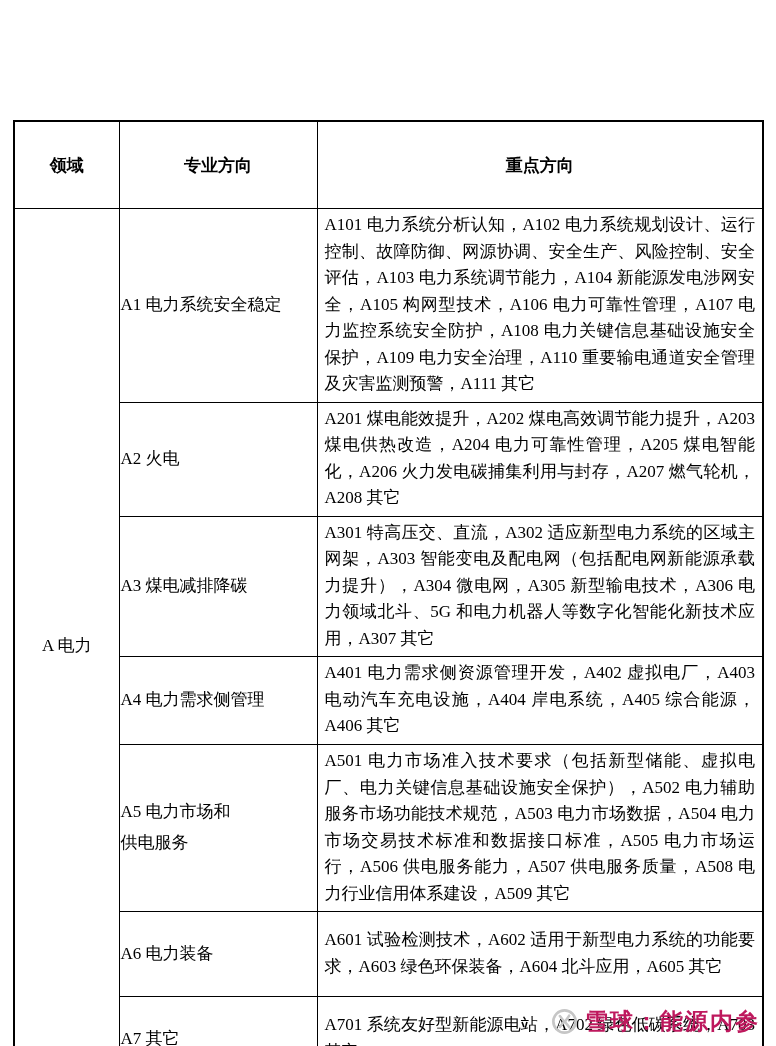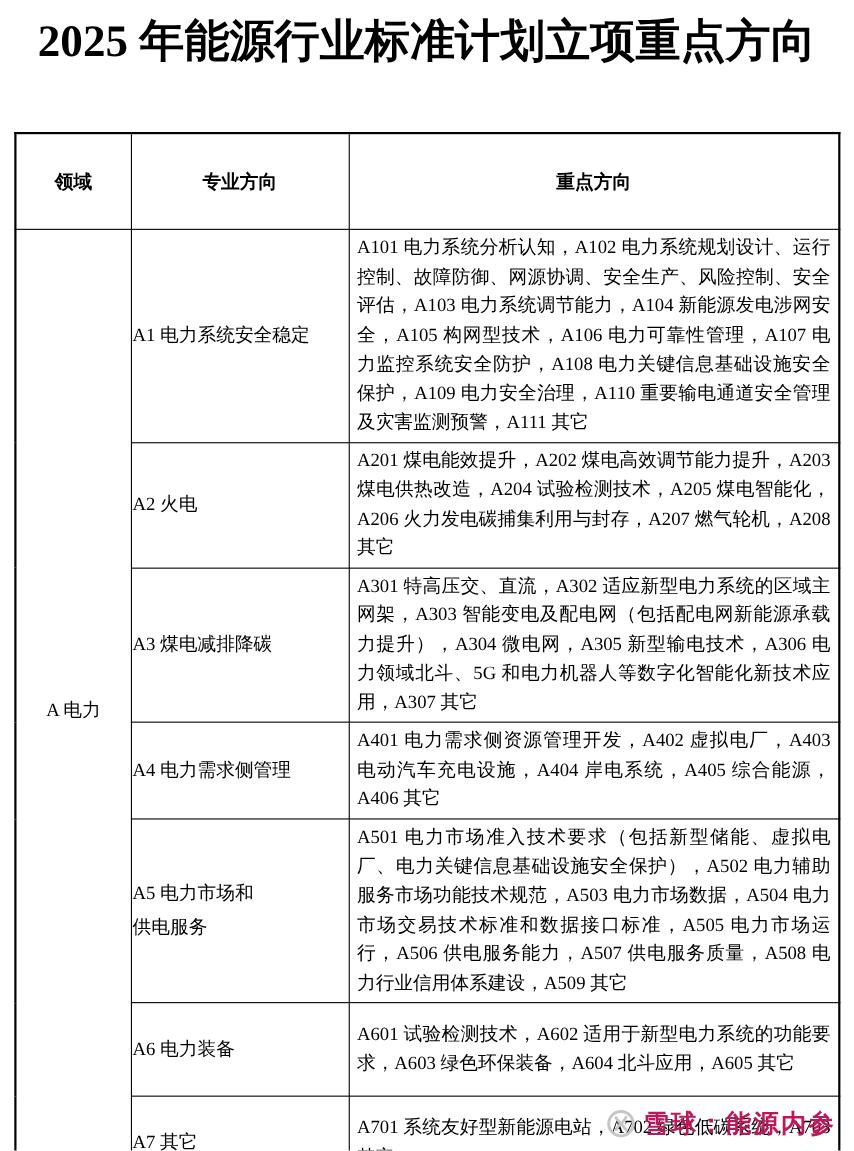--- a/index.html
+++ b/index.html
@@ -85,21 +85,20 @@
     letter-spacing: 2px;
     white-space: nowrap;
   }
   .watermark svg { display: block; }
 </style>
 </head>
 <body>
 
 <div class="page">
 
-  <h1 class="doc-title">2025 年能源行业标准计划立项重点方向</h1>
 
   <table class="main-table">
     <colgroup>
       <col class="c-domain">
       <col class="c-direction">
       <col class="c-focus">
     </colgroup>
     <thead>
       <tr>
         <th>领域</th>
@@ -108,21 +107,21 @@
       </tr>
     </thead>
     <tbody>
       <tr class="r-a1">
         <td class="domain-cell" rowspan="7">A 电力</td>
         <td class="dir-cell">A1 电力系统安全稳定</td>
         <td class="focus-cell">A101 电力系统分析认知，A102 电力系统规划设计、运行控制、故障防御、网源协调、安全生产、风险控制、安全评估，A103 电力系统调节能力，A104 新能源发电涉网安全，A105 构网型技术，A106 电力可靠性管理，A107 电力监控系统安全防护，A108 电力关键信息基础设施安全保护，A109 电力安全治理，A110 重要输电通道安全管理及灾害监测预警，A111 其它</td>
       </tr>
       <tr class="r-a2">
         <td class="dir-cell">A2 火电</td>
-        <td class="focus-cell">A201 煤电能效提升，A202 煤电高效调节能力提升，A203 煤电供热改造，A204 试验检测技术，A205 煤电智能化，A206 火力发电碳捕集利用与封存，A207 燃气轮机，A208 其它</td>
+        <td class="focus-cell">A201 煤电能效提升，A202 煤电高效调节能力提升，A203 煤电供热改造，A204 电力可靠性管理，A205 煤电智能化，A206 火力发电碳捕集利用与封存，A207 燃气轮机，A208 其它</td>
       </tr>
       <tr class="r-a3">
         <td class="dir-cell">A3  煤电减排降碳</td>
         <td class="focus-cell">A301 特高压交、直流，A302 适应新型电力系统的区域主网架，A303 智能变电及配电网（包括配电网新能源承载力提升），A304 微电网，A305 新型输电技术，A306 电力领域北斗、5G 和电力机器人等数字化智能化新技术应用，A307 其它</td>
       </tr>
       <tr class="r-a4">
         <td class="dir-cell">A4 电力需求侧管理</td>
         <td class="focus-cell">A401 电力需求侧资源管理开发，A402 虚拟电厂，A403 电动汽车充电设施，A404 岸电系统，A405 综合能源，A406 其它</td>
       </tr>
       <tr class="r-a5">

